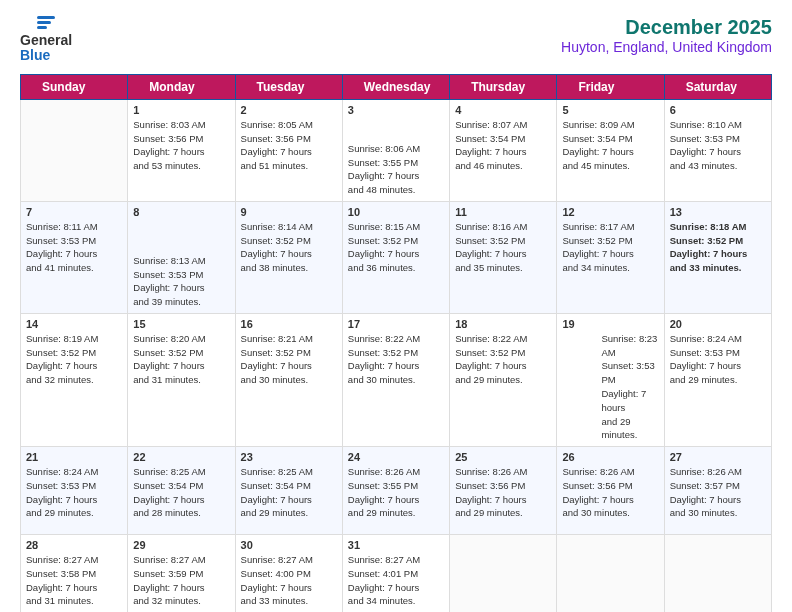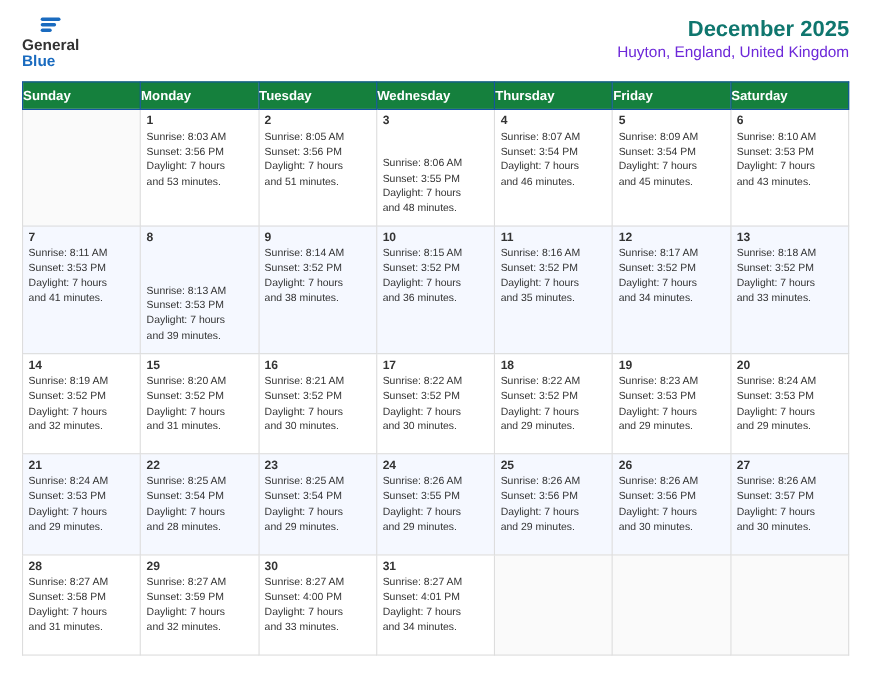--- a/index.html
+++ b/index.html
@@ -72,26 +72,26 @@
       color: #6d28d9;
     }
     .calendar {
       flex: 1;
       border: 1px solid #ccc;
       border-collapse: collapse;
       width: 100%;
       table-layout: fixed;
     }
     .calendar th {
-      background: #15803d;
+      background: #be185d;
       color: #fff;
       font-size: 12px;
       font-weight: bold;
       text-align: left;
-      padding: 5px 0;
+      padding: 5px 21px;
       border: 1px solid #1555a0;
     }
     .calendar td {
       vertical-align: top;
       font-size: 10px;
       color: #333;
       padding: 4px 5px;
       border: 1px solid #ddd;
       height: 88px;
     }
@@ -233,21 +233,21 @@
           </td>
           <td>
             <span class="day-num">12</span>
             <div class="cell-text" style="white-space: pre-line;">Sunrise: 8:17 AM
 Sunset: 3:52 PM
 Daylight: 7 hours
 and 34 minutes.</div>
           </td>
           <td>
             <span class="day-num">13</span>
-            <div class="cell-text" style="white-space: pre-line;">Sunrise: 8:18 AM
+            <div class="cell-text" style="white-space: pre-line; font-weight: bold;">Sunrise: 8:18 AM
 Sunset: 3:52 PM
 Daylight: 7 hours
 and 33 minutes.</div>
           </td>
         </tr>
         <tr>
           <td>
             <span class="day-num">14</span>
             <div class="cell-text" style="white-space: pre-line;">Sunrise: 8:19 AM
 Sunset: 3:52 PM
@@ -277,21 +277,21 @@
           </td>
           <td>
             <span class="day-num">18</span>
             <div class="cell-text" style="white-space: pre-line;">Sunrise: 8:22 AM
 Sunset: 3:52 PM
 Daylight: 7 hours
 and 29 minutes.</div>
           </td>
           <td>
             <span class="day-num">19</span>
-            <div class="cell-text" style="white-space: pre-line;">Sunrise: 8:23 AM
+            <div class="cell-text" style="white-space: pre-line; margin-left: 39px;">Sunrise: 8:23 AM
 Sunset: 3:53 PM
 Daylight: 7 hours
 and 29 minutes.</div>
           </td>
           <td>
             <span class="day-num">20</span>
             <div class="cell-text" style="white-space: pre-line;">Sunrise: 8:24 AM
 Sunset: 3:53 PM
 Daylight: 7 hours
 and 29 minutes.</div>

